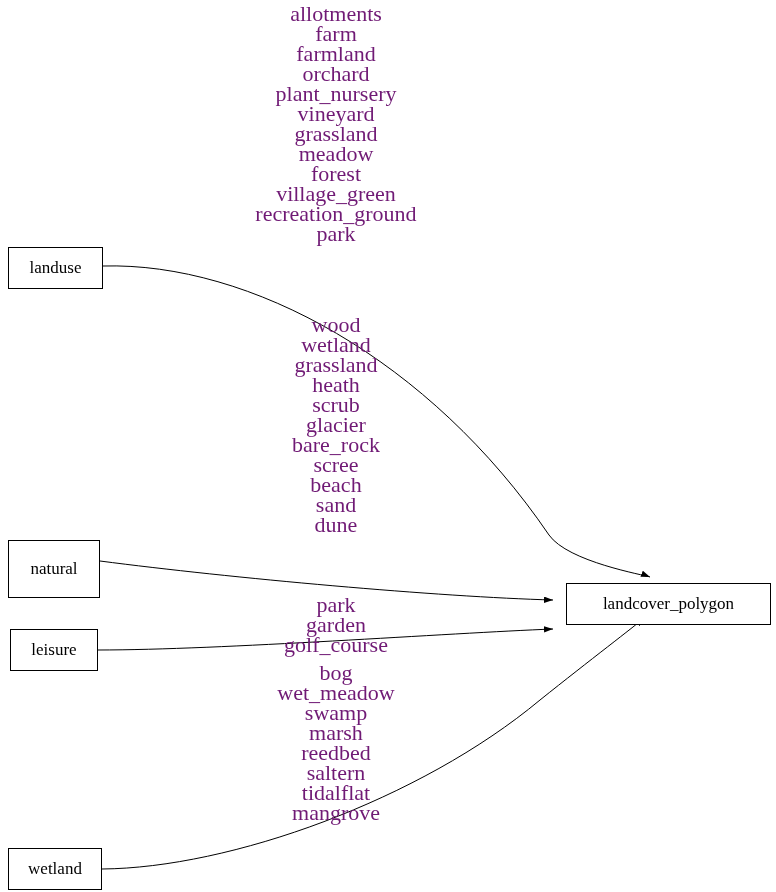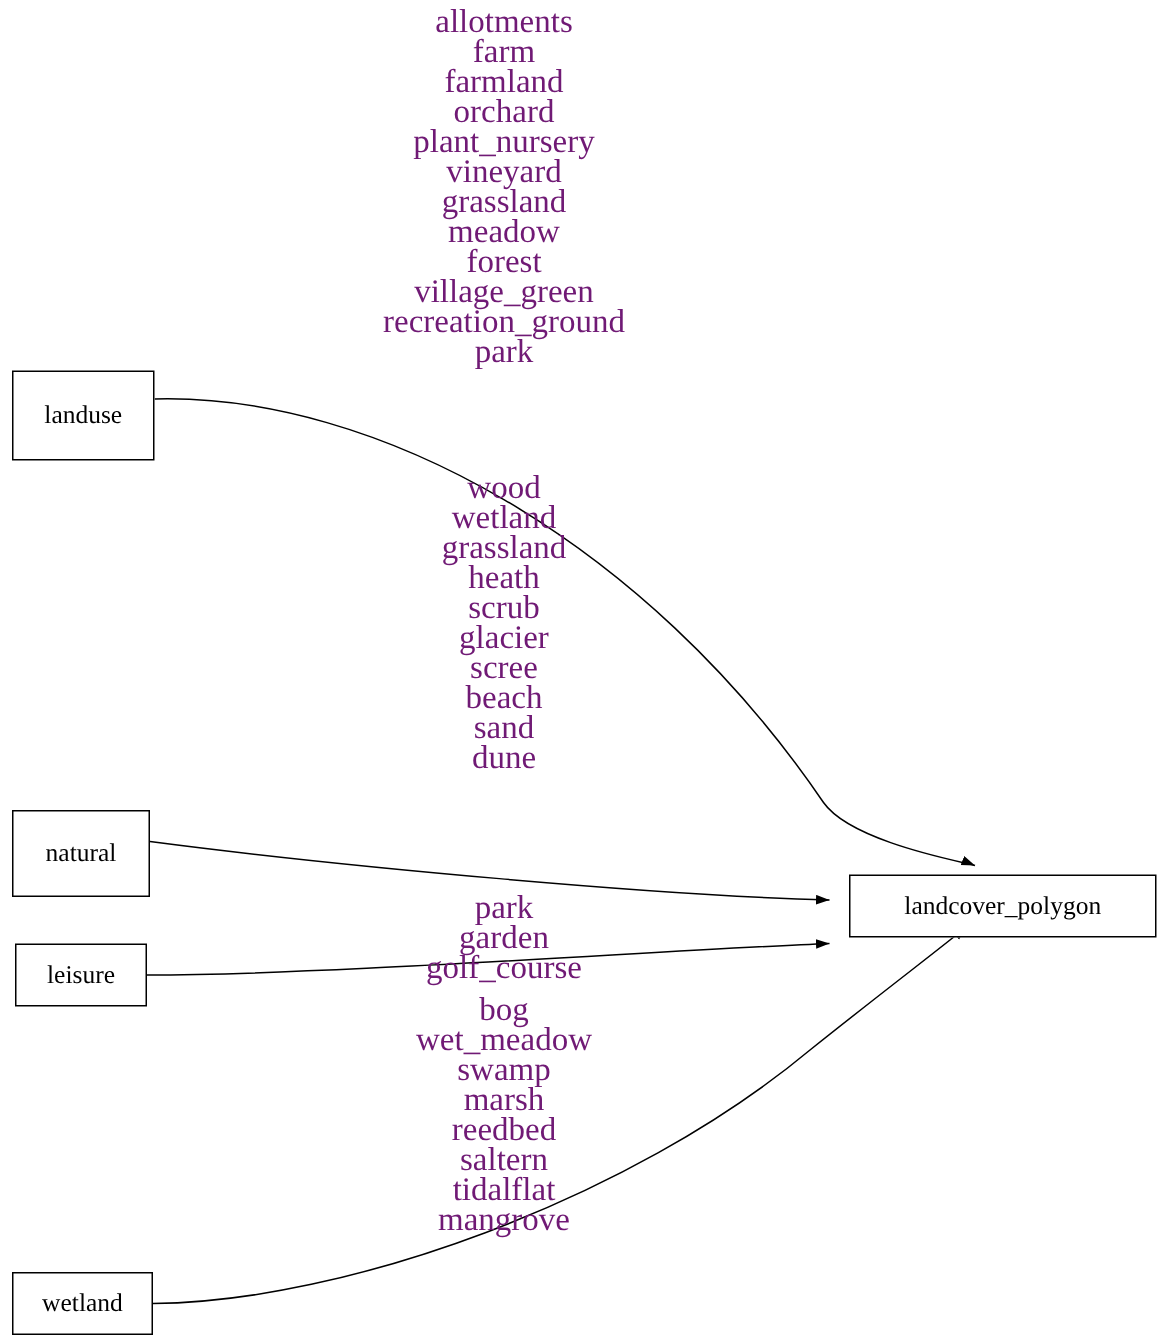--- a/index.html
+++ b/index.html
@@ -81,20 +81,21 @@
     <div>park</div>
   </div>
 
   <div class="label-col" style="left:246px; top:315px; width:180px;">
     <div>wood</div>
     <div>wetland</div>
     <div>grassland</div>
     <div>heath</div>
     <div>scrub</div>
     <div>glacier</div>
+    <div>bare_rock</div>
     <div>scree</div>
     <div>beach</div>
     <div>sand</div>
     <div>dune</div>
   </div>
 
   <div class="label-col" style="left:246px; top:595px; width:180px;">
     <div>park</div>
     <div>garden</div>
     <div>golf_course</div>
@@ -104,21 +105,21 @@
     <div>bog</div>
     <div>wet_meadow</div>
     <div>swamp</div>
     <div>marsh</div>
     <div>reedbed</div>
     <div>saltern</div>
     <div>tidalflat</div>
     <div>mangrove</div>
   </div>
 
-  <div class="node" style="left:8px; top:247px; width:95px; height:60px;">landuse</div>
+  <div class="node" style="left:8px; top:247px; width:95px; height:42px;">landuse</div>
 
   <div class="node" style="left:8px; top:540px; width:92px; height:58px;">natural</div>
 
   <div class="node" style="left:10px; top:629px; width:88px; height:42px;">leisure</div>
 
   <div class="node" style="left:8px; top:848px; width:94px; height:42px;">wetland</div>
 
   <div class="node" style="left:566px; top:583px; width:205px; height:42px;">landcover_polygon</div>
 
 </div>

